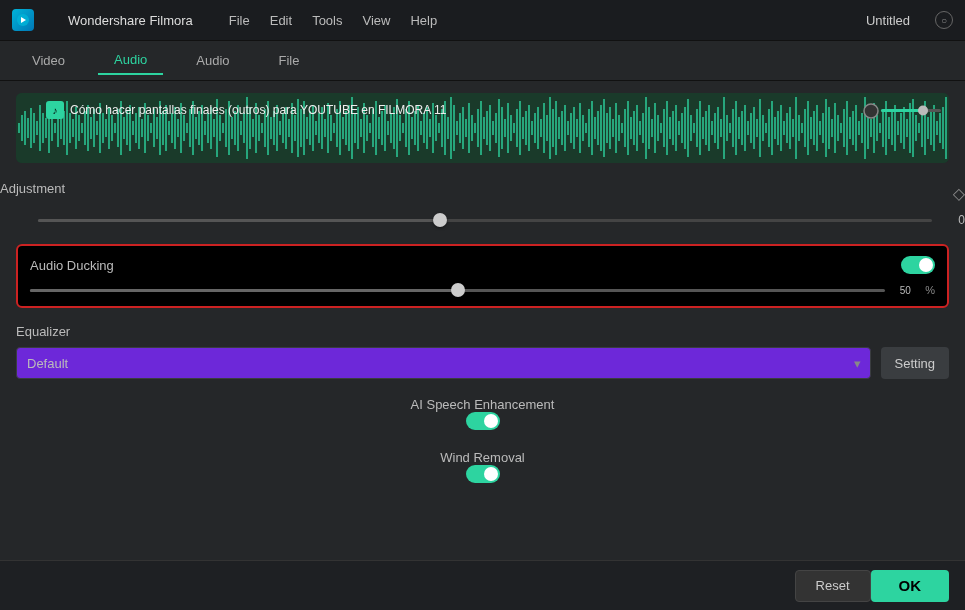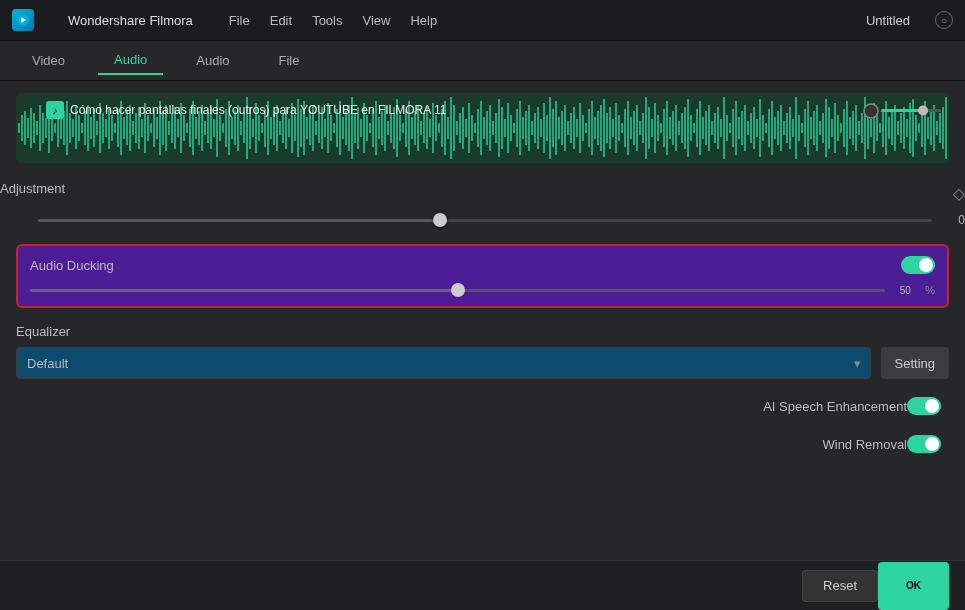--- a/index.html
+++ b/index.html
@@ -190,21 +190,21 @@
       width: 25px;
       text-align: right;
     }
 
     
     .audio-ducking-section {
       margin: 4px 16px 8px;
       border: 2px solid #cc2222;
       border-radius: 6px;
       padding: 10px 12px;
-      background: #4c1d95;
+      background: #000000;
     }
     .ducking-header {
       display: flex;
       align-items: center;
       justify-content: space-between;
       margin-bottom: 10px;
     }
     .ducking-title {
       color: #bbb;
       font-size: 13px;
@@ -291,21 +291,21 @@
     .eq-select-wrapper::after {
       content: '▾';
       position: absolute;
       right: 10px;
       color: #888;
       pointer-events: none;
     }
     select.eq-select-input {
       width: 100%;
       height: 32px;
-      background: #0c4a6e;
+      background: #6d28d9;
       border: 1px solid #3a3d40;
       border-radius: 4px;
       color: #bbb;
       font-size: 13px;
       padding: 0 10px;
       appearance: none;
       cursor: pointer;
       outline: none;
     }
     .setting-btn {
@@ -322,22 +322,23 @@
 
     
     .denoise-section {
       padding: 10px 16px 4px;
     }
 
     
     .feature-row {
       display: flex;
       align-items: center;
-      justify-content: flex-end;
-      padding: 10px 24px;
+      justify-content: space-between;
+      padding: 10px 16px;
+      flex-direction: column;
     }
     .feature-label {
       color: #bbb;
       font-size: 13px;
     }
 
     
     .bottom-bar {
       position: absolute;
       bottom: 0;
@@ -355,27 +356,27 @@
       height: 32px;
       padding: 0 20px;
       background: #333;
       border: 1px solid #444;
       border-radius: 4px;
       color: #ccc;
       font-size: 13px;
       cursor: pointer;
     }
     .ok-btn {
-      height: 48px;
+      height: 32px;
       padding: 0 28px;
       background: #2dd4a0;
       border: none;
       border-radius: 4px;
       color: #000;
-      font-size: 10px;
+      font-size: 15px;
       font-weight: 600;
       cursor: pointer;
     }
   </style>
 </head>
 <body>
 
 <div class="title-bar">
   <div class="title-bar-left">
     <div class="app-logo">

